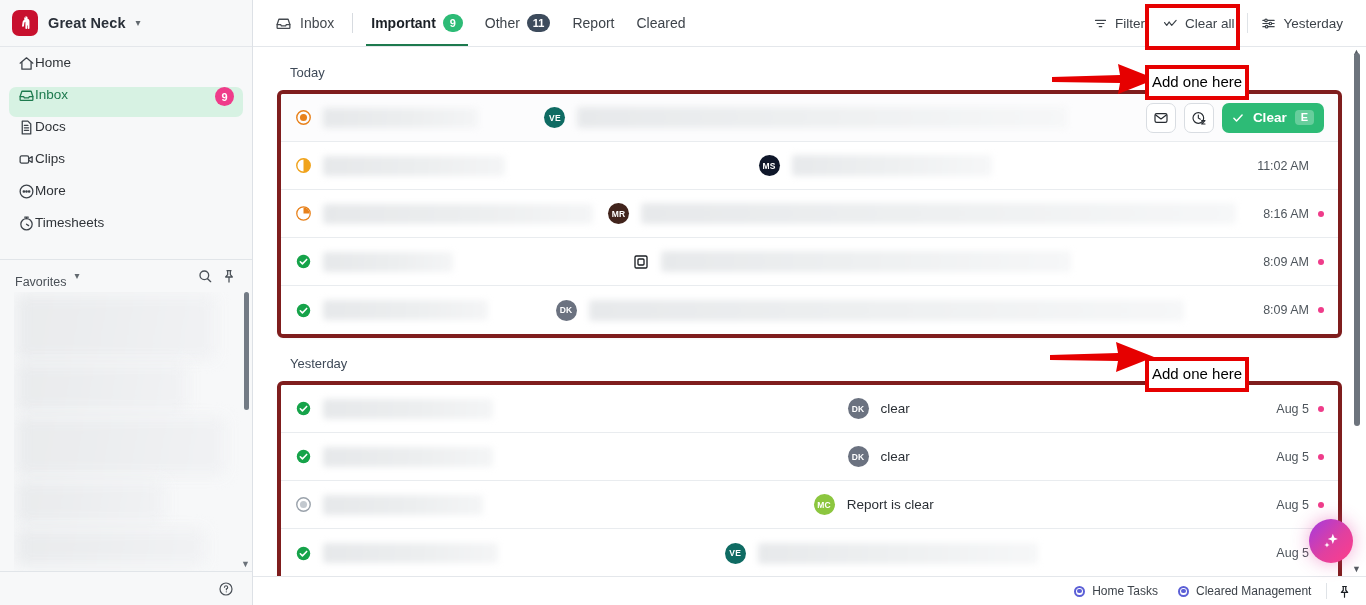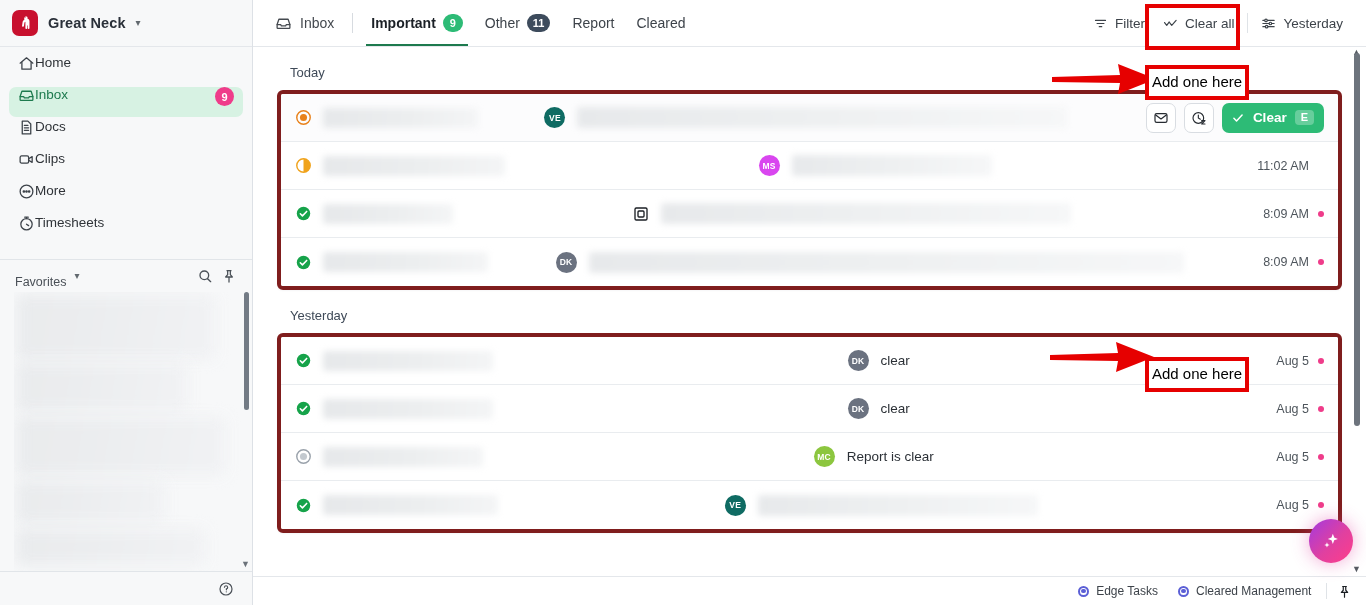--- a/index.html
+++ b/index.html
@@ -472,27 +472,42 @@
 
         <div class="row">
           <span class="st">
             <svg viewBox="0 0 24 24">
                 <circle cx="12" cy="12" r="9.5" fill="none" stroke="#f0a31c" stroke-width="2"></circle>
                 <path d="M12 2.5a9.5 9.5 0 0 1 0 19z" fill="#f0a31c"></path>
               </svg>
           </span>
           <span class="title-blur" style="width:182px"></span>
           <span class="mid-gap"></span>
-          <span class="avatar" style="background:#d946ef">MS</span>
+          <span class="avatar" style="background:#0f172a">MS</span>
           <span class="body-blur" style="width:200px"></span>
           <span class="right-gap"></span>
           <span class="ts">11:02 AM</span>
           <span class="dot hidden"></span>
         </div>
 
+        <div class="row">
+          <span class="st">
+            <svg viewBox="0 0 24 24">
+                <circle cx="12" cy="12" r="9.5" fill="none" stroke="#e8811a" stroke-width="1.8"></circle>
+                <path d="M12 12V3.5a8.5 8.5 0 0 1 8.5 8.5z" fill="#e8811a"></path>
+              </svg>
+          </span>
+          <span class="title-blur" style="width:270px"></span>
+          <span class="mid-gap"></span>
+          <span class="avatar" style="background:#41241c">MR</span>
+          <span class="body-blur" style="width:595px"></span>
+          <span class="right-gap"></span>
+          <span class="ts">8:16 AM</span>
+          <span class="dot"></span>
+        </div>
 
         <div class="row">
           <span class="st">
             <svg viewBox="0 0 24 24">
                 <circle cx="12" cy="12" r="9.5" fill="#16a34a"></circle>
                 <path d="M7.5 12.3l3 3 6-6.2" fill="none" stroke="#fff" stroke-width="2.2" stroke-linecap="round" stroke-linejoin="round"></path>
               </svg>
           </span>
           <span class="title-blur" style="width:130px"></span>
           <span class="mid-gap"></span>
@@ -601,21 +616,21 @@
     <div class="ai-fab">
       <svg width="22" height="22" viewBox="0 0 24 24" fill="#fff">
         <path d="M14 4.2l1.5 4 4 1.5-4 1.5-1.5 4-1.5-4-4-1.5 4-1.5z"></path>
         <path d="M7.6 13.4l.8 2.1 2.1.8-2.1.8-.8 2.1-.8-2.1-2.1-.8 2.1-.8z"></path>
       </svg>
     </div>
 
     <div class="statusbar">
       <div class="sb-item">
         <span class="radio"></span>
-        <span>Edge Tasks</span>
+        <span>Home Tasks</span>
       </div>
       <div class="sb-item">
         <span class="radio"></span>
         <span>Cleared Management</span>
       </div>
       <span class="sb-sep"></span>
       <span class="pin-ico">
         <svg viewBox="0 0 24 24" fill="none" stroke="currentColor" stroke-width="1.9" stroke-linecap="round" stroke-linejoin="round">
             <path d="M9 4h6M10 4v6l-3 3.5h10L14 10V4M12 13.5V21"></path>
           </svg>

